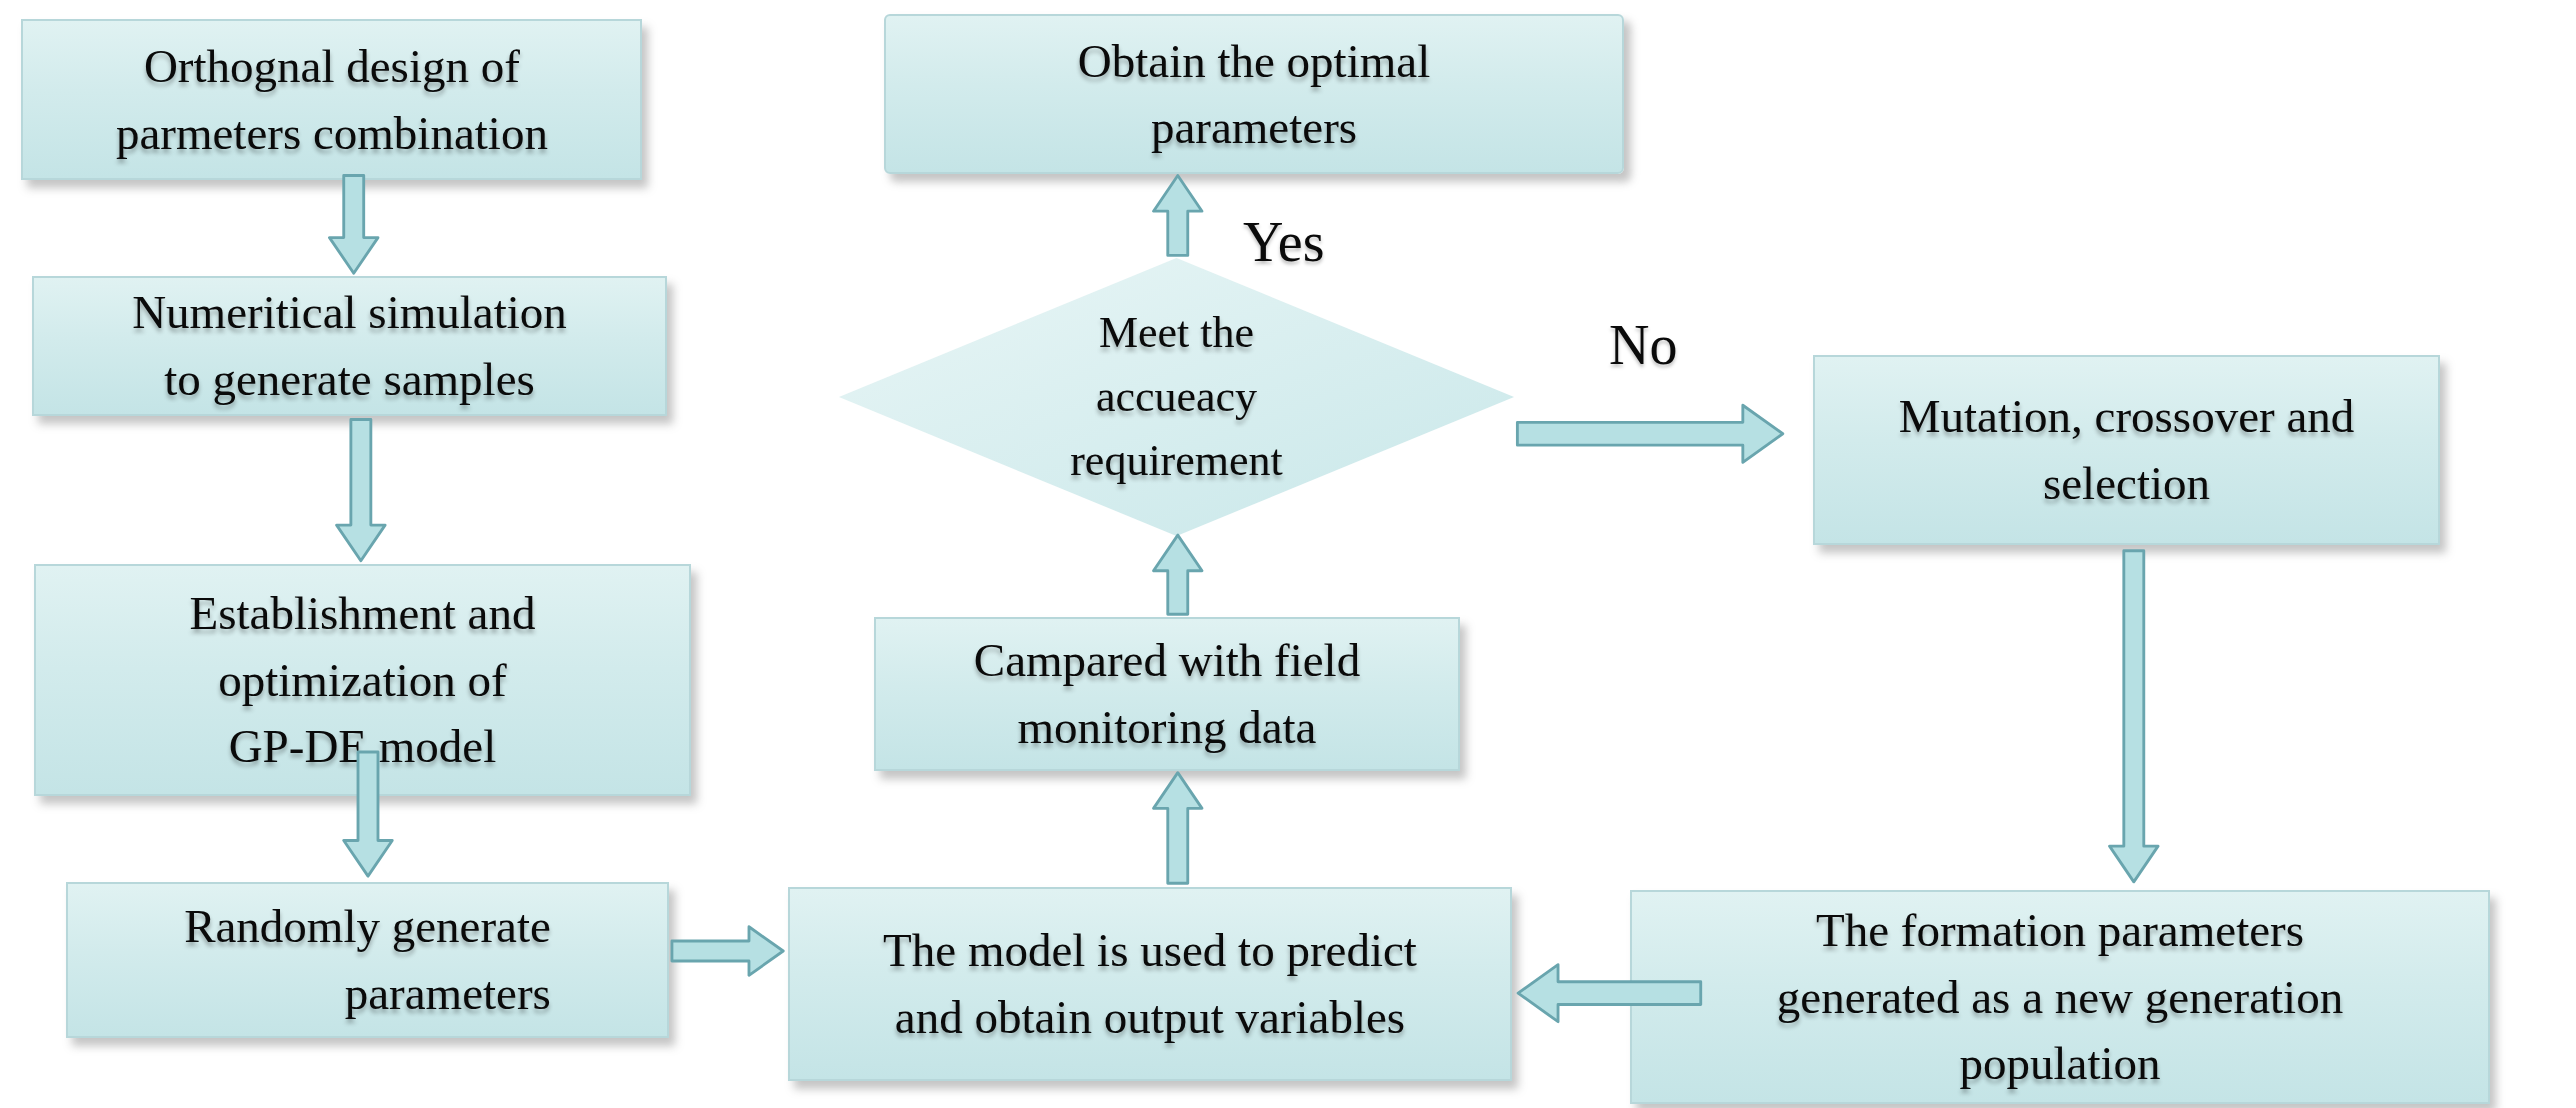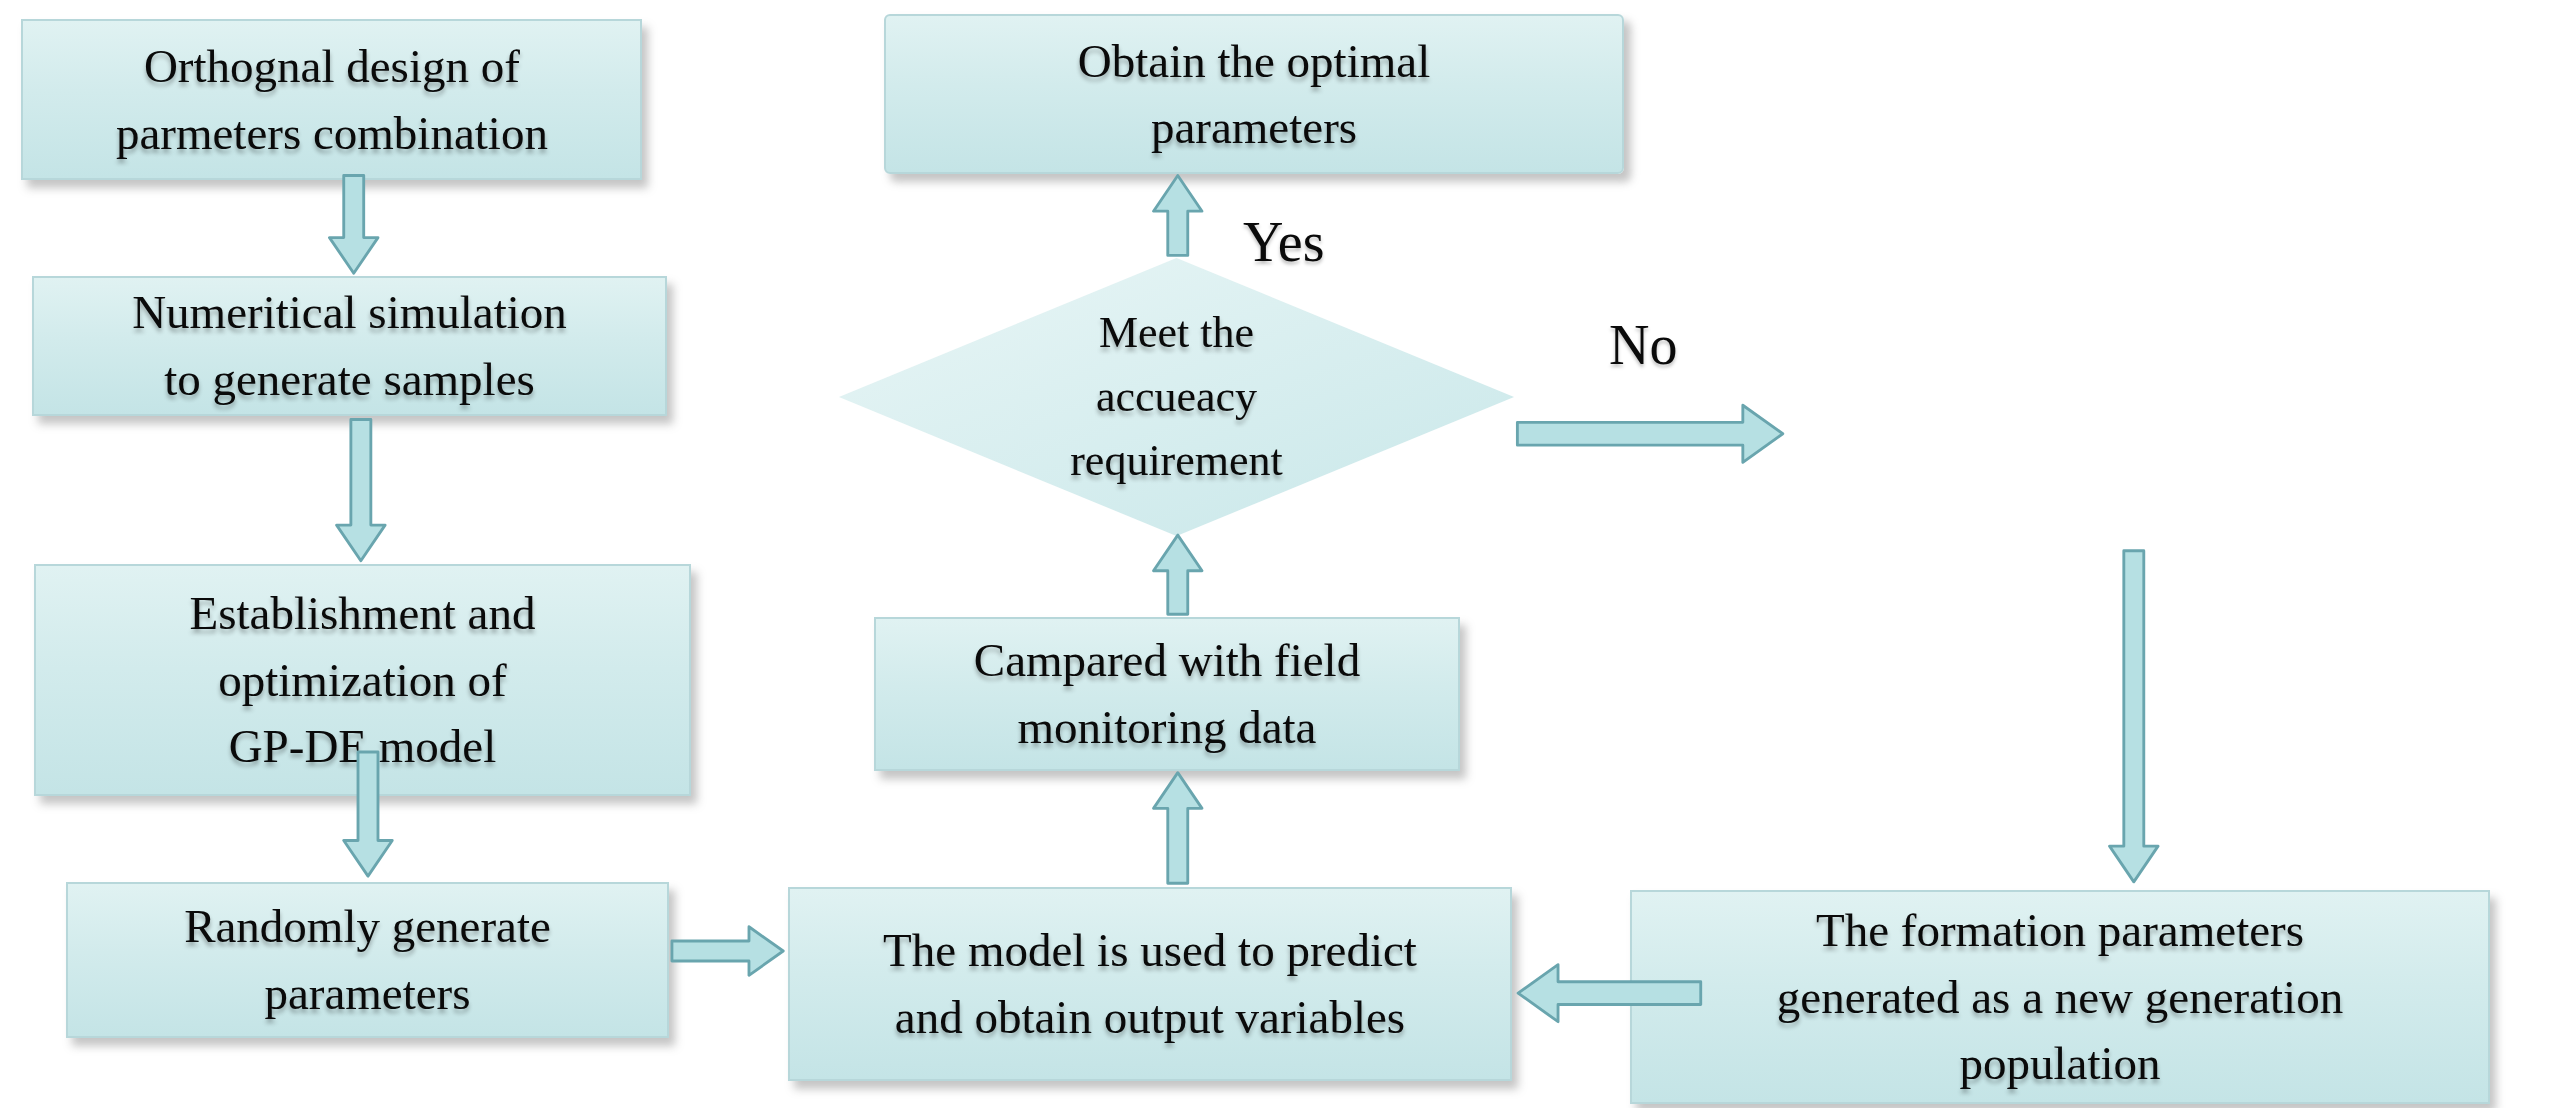--- a/index.html
+++ b/index.html
@@ -69,21 +69,21 @@
     <div class="node-label">Numeritical simulation
 to generate samples</div>
   </div>
 
   <div class="node" style="left:34px; top:564px; width:657px; height:232px;">
     <div class="node-label">Establishment and
 optimization of
 GP-DE model</div>
   </div>
 
-  <div class="node" style="left:66px; top:882px; width:603px; height:156px;">
+  <div class="node" style="left:66px; top:882px; width:603px; height:156px;text-align:right;">
     <div class="node-label">Randomly generate
 parameters</div>
   </div>
 
   <div class="node" style="left:788px; top:887px; width:724px; height:194px;">
     <div class="node-label">The model is used to predict
 and obtain output variables</div>
   </div>
 
   <div class="node" style="left:874px; top:617px; width:586px; height:154px;">
@@ -95,20 +95,24 @@
     <div class="node-label">Meet the
 accueacy
 requirement</div>
   </div>
 
   <div class="node" style="left:884px; top:14.3px; width:740px; height:160px;border-radius:6px;">
     <div class="node-label">Obtain the optimal
 parameters</div>
   </div>
 
+  <div class="node" style="left:1813px; top:355px; width:627px; height:190px;">
+    <div class="node-label">Mutation, crossover and
+selection</div>
+  </div>
 
   <div class="node" style="left:1630px; top:890px; width:860px; height:214px;">
     <div class="node-label">The formation parameters
 generated as a new generation
 population</div>
   </div>
 
   <div class="edge-label" style="left:1243px; top:214px;">Yes</div>
   <div class="edge-label" style="left:1609px; top:317px;">No</div>
 

